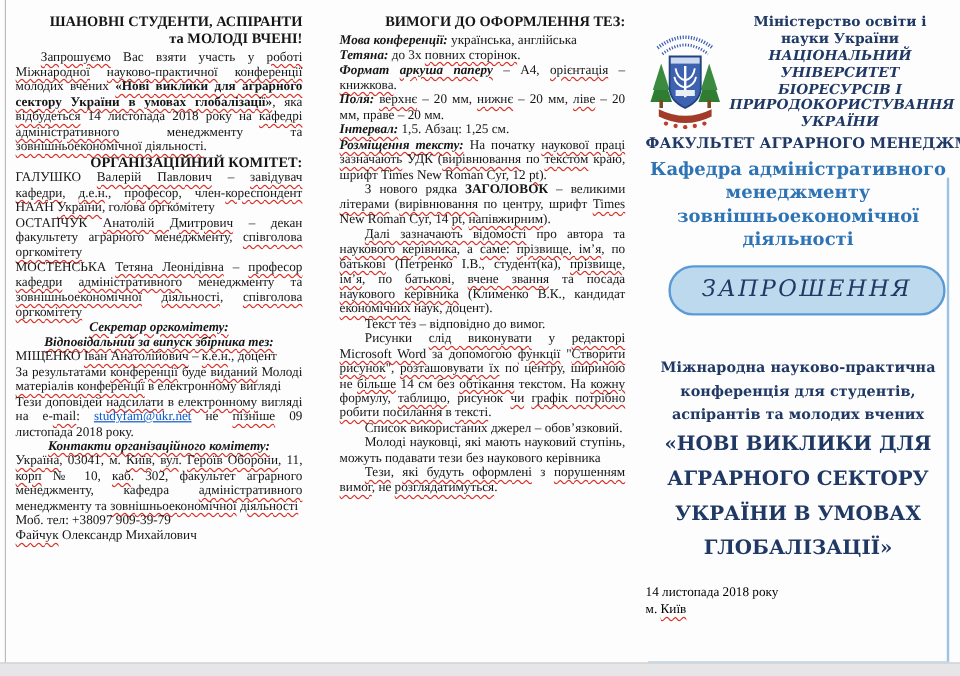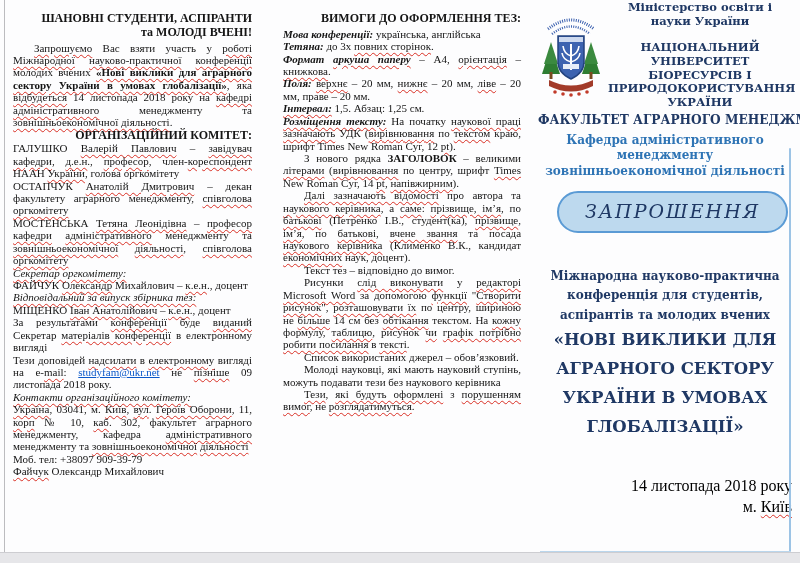--- a/index.html
+++ b/index.html
@@ -10,79 +10,78 @@
   }
   
   .edge-left   { position:absolute; left:4px; top:0; bottom:10px; width:1px; background:#bcbcbf; }
   .edge-bottom { position:absolute; left:0; right:0; bottom:0; height:10px; background:#e6e6e9; border-top:1px solid #cdcdd1; }
   .frame-right { position:absolute; right:9px; top:148px; height:404px; width:2px; background:#9cc3e5; border-radius:2px; }
   .frame-bottom{ position:absolute; left:540px; width:251px; top:551px; height:2px; background:#bad6ec; }
 
   .col { position:absolute; top:12px; font-size:11px; line-height:1.13; }
   .col1 { left:13px;  width:239px; }
   .col2 { left:283px; width:238px; }
-  .col3 { left:538px; top:0; width:254px; height:545px; font-size:11.5px; }
+  .col3 { left:538px; top:11px; width:254px; height:545px; font-size:11.5px; }
 
   p { margin:0; }
   .jp  { text-align:justify; }
   .ind { text-indent:21px; }
   .c-head { font-weight:bold; text-align:right; font-size:12px; line-height:1.15; }
   .mb2 { margin-bottom:2px; } .mt2 { margin-top:2px; }
 
   .b { font-weight:bold; }
   .i { font-style:italic; }
   .w { text-decoration-line:underline; text-decoration-style:wavy; text-decoration-color:#d93025;
        text-decoration-thickness:1px; text-underline-offset:2px; }
   .lnk { color:#0a58ca; text-decoration:underline; }
-  .lbl { font-weight:normal; font-style:italic; }
+  .lbl { font-weight:bold; font-style:italic;text-align:center; }
 
   
   .top-block { position:relative; min-height:96px; }
   .logo { position:absolute; left:0; top:2px; width:66px; height:96px; }
   .head-text { margin-left:70px; }
   .r-head { font-family:"DejaVu Serif", serif; font-weight:bold; color:#1f3864; text-align:center; }
   .ministry   { font-size:11.5px; line-height:1.22; }
-  .university { font-size:11.5px; line-height:1.2; margin-top:13px; }
+  .university { font-size:11.5px; line-height:1.2; margin-top:1px;font-style:italic; }
   .faculty    { font-size:12.2px; margin-top:4px; white-space:nowrap; }
   .department { font-family:"DejaVu Serif", serif; font-weight:bold; color:#2e74b5;
-                text-align:center; font-size:12px; line-height:1.3; margin-top:5px; }
+                text-align:center; font-size:15px; line-height:1.3; margin-top:5px; }
   .invite-box { margin:11px 0 0 19px; width:227px; height:38px; background:#bdd9ee;
                 border:2px solid #5b9bd5; border-radius:21px;
                 display:flex; align-items:center; justify-content:center; }
   .invite-text { font-family:"DejaVu Serif", serif; font-style:italic; font-size:19px;
                  letter-spacing:2px; color:#1f3864; }
   .conf-block { margin-top:34px; }
   .conf-intro { font-family:"DejaVu Serif", serif; font-weight:bold; color:#1f3864;
                 font-size:12px; line-height:1.65; text-align:center; }
   .conf-title { font-family:"DejaVu Serif", serif; font-weight:bold; color:#1f3864;
                 font-size:16.5px; line-height:1.75; text-align:center; }
-  .date-block { position:absolute; top:476px; left:0; width:100%; text-align:right;
-                font-size:16px; line-height:1.3; color:#000; }
+  .date-block { position:absolute; top:476px; left:0; width:100%; text-align:left;
+                font-size:11px; line-height:1.3; color:#000; }
 </style>
 </head>
 <body>
 
 <div class="page">
   <div class="edge-left"></div>
 
   <div class="col col1">
     <div class="c-head">
       <div>ШАНОВНІ СТУДЕНТИ, АСПІРАНТИ</div>
       <div>та МОЛОДІ ВЧЕНІ!</div>
     </div>
     <p class="jp ind mt2"><span class="w">Запрошуємо</span><span> Вас взяти участь у </span><span class="w">роботі</span><span> </span><span class="w">Міжнародної</span><span> </span><span class="w">науково-практичної</span><span> </span><span class="w">конференції</span><span> молодих вчених </span><span class="b w">«Нові виклики для аграрного сектору України в умовах глобалізації»</span><span>, яка </span><span class="w">відбудеться</span><span> 14 листопада 2018 року на </span><span class="w">кафедрі</span><span> </span><span class="w">адміністративного</span><span> менеджменту та </span><span class="w">зовнішньоекономічної діяльності</span><span>.</span></p>
     <p class="c-head">ОРГАНІЗАЦІЙНИЙ КОМІТЕТ:</p>
     <p class="jp"><span>ГАЛУШКО </span><span class="w">Валерій Павлович</span><span> – </span><span class="w">завідувач</span><span> </span><span class="w">кафедри</span><span>, </span><span class="w">д.е.н</span><span>., </span><span class="w">професор</span><span>, член-</span><span class="w">кореспондент</span><span> НААН </span><span class="w">України</span><span>, голова оргкомітету</span></p>
     <p class="jp"><span>ОСТАПЧУК </span><span class="w">Анатолій Дмитрович</span><span> – декан факультету аграрного менеджменту, </span><span class="w">співголова</span><span> </span><span class="w">оргкомітету</span></p>
     <p class="jp"><span>МОСТЕНСЬКА </span><span class="w">Тетяна Леонідівна</span><span> – </span><span class="w">професор</span><span> </span><span class="w">кафедри</span><span> </span><span class="w">адміністративного</span><span> менеджменту та </span><span class="w">зовнішньоекономічної</span><span> </span><span class="w">діяльності</span><span>, </span><span class="w">співголова</span><span> </span><span class="w">оргкомітету</span></p>
     <p class="lbl w">Секретар оргкомітету:</p>
-    <p class="jp"><span>ФАЙЧУК </span><span class="w">Олександр</span><span> Михайлович – </span><span class="w">к.е.н</span><span>., доцент</span></p>
     <p class="lbl w">Відповідальний за випуск збірника тез:</p>
     <p class="jp"><span>МІЩЕНКО </span><span class="w">Іван Анатолійович</span><span> – </span><span class="w">к.е.н</span><span>., доцент</span></p>
-    <p class="jp"><span>За результатами </span><span class="w">конференції</span><span> буде </span><span class="w">виданий</span><span> Секретар </span><span class="w">матеріалів конференції</span><span> в електронному вигляді</span></p>
+    <p class="jp"><span>За результатами </span><span class="w">конференції</span><span> буде </span><span class="w">виданий</span><span> Молоді </span><span class="w">матеріалів конференції</span><span> в електронному вигляді</span></p>
     <p class="jp"><span>Тези доповідей </span><span class="w">надсилати</span><span> в </span><span class="w">електронному</span><span> вигляді на e-</span><span class="w">mail</span><span>: </span><span class="lnk">studyfam@ukr.net</span><span> не </span><span class="w">пізніше</span><span> 09 листопада 2018 року.</span></p>
     <p class="lbl w">Контакти організаційного комітету:</p>
     <p class="jp"><span class="w">Україна</span><span>, 03041, м. </span><span class="w">Київ</span><span>, </span><span class="w">вул</span><span>. </span><span class="w">Героїв Оборони</span><span>, 11, </span><span class="w">корп</span><span> № 10, </span><span class="w">каб</span><span>. 302, факультет аграрного менеджменту, кафедра </span><span class="w">адміністративного</span><span> менеджменту та </span><span class="w">зовнішньоекономічної</span><span> </span><span class="w">діяльності</span></p>
     <p>Моб. тел: +38097 909-39-79</p>
     <p><span class="w">Файчук</span><span> Олександр Михайлович</span></p>
   </div>
 
   <div class="col col2">
     <p class="c-head mb2">ВИМОГИ ДО ОФОРМЛЕННЯ ТЕЗ:</p>
     <p class="jp"><span class="b i">Мова конференції:</span><span> українська, англійська</span></p>

